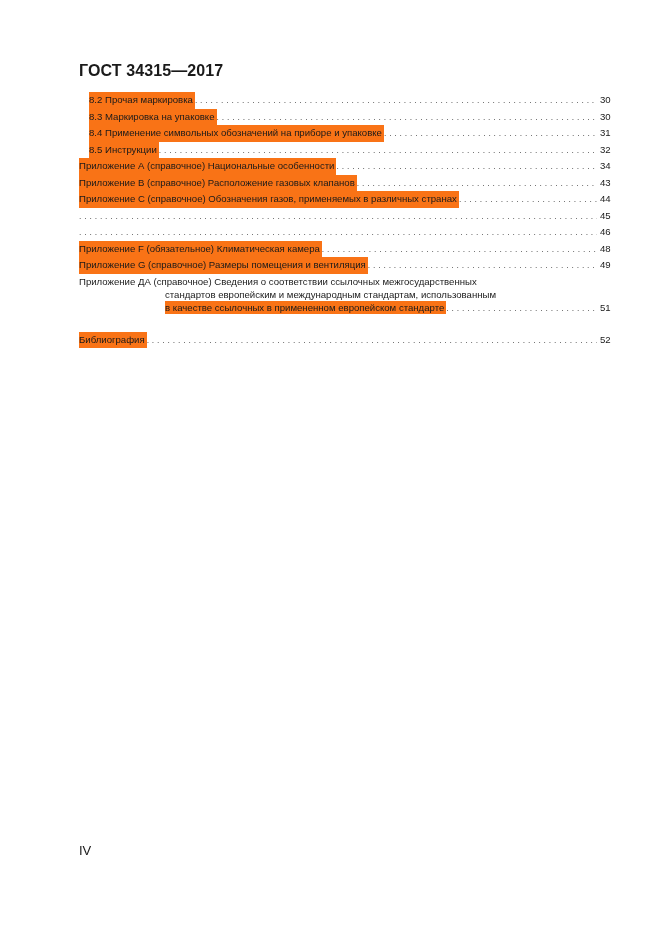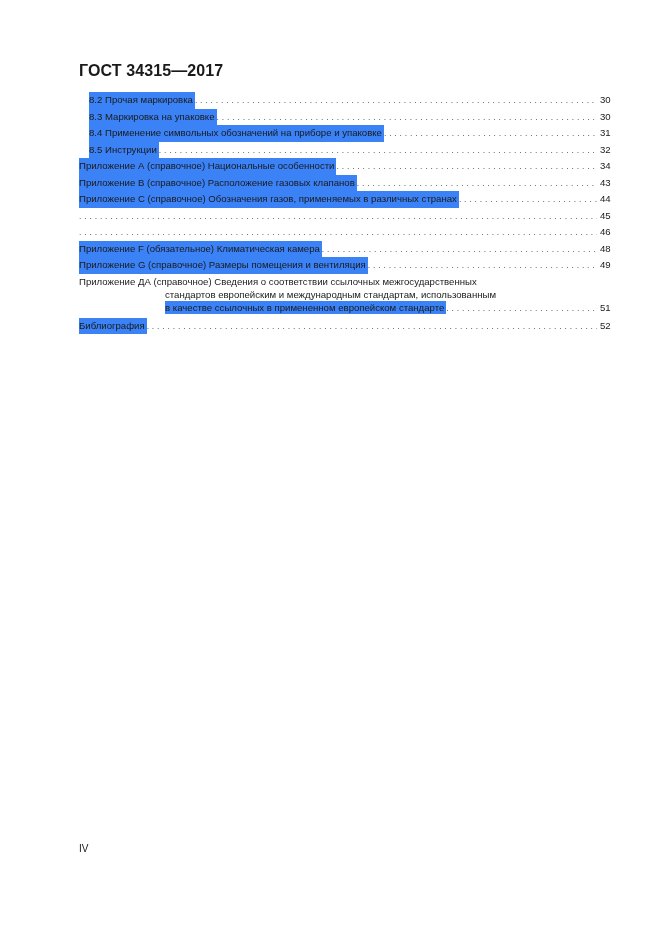--- a/index.html
+++ b/index.html
@@ -35,21 +35,21 @@
       display: flex;
       align-items: baseline;
       white-space: nowrap;
       position: relative;
     }
     .toc-row.sub {
       padding-left: 10px;
     }
     .toc-row .title {
       flex: 0 0 auto;
-      background: #3b82f6;
+      background: #f97316;
       padding-right: 2px;
     }
     .toc-row .leader {
       flex: 1 1 auto;
       overflow: hidden;
       color: #555;
       letter-spacing: 2.9px;
       font-size: 8.5px;
     }
     .toc-row .leader::before {
@@ -71,27 +71,27 @@
       white-space: nowrap;
     }
     .toc-multi .cont {
       padding-left: 86px;
       white-space: nowrap;
     }
     .toc-multi .toc-row {
       padding-left: 86px;
     }
     .toc-multi + .toc-row {
-      margin-top: 3px;
+      margin-top: 17px;
     }
     .footer {
       position: absolute;
       left: 79px;
       top: 843px;
-      font-size: 10px;
+      font-size: 13px;
     }
   </style>
 </head>
 <body>
 
 <div class="header">ГОСТ 34315—2017</div>
 
 <div class="toc">
   <div class="toc-row sub">
     <span class="title">8.2 Прочая маркировка</span>

